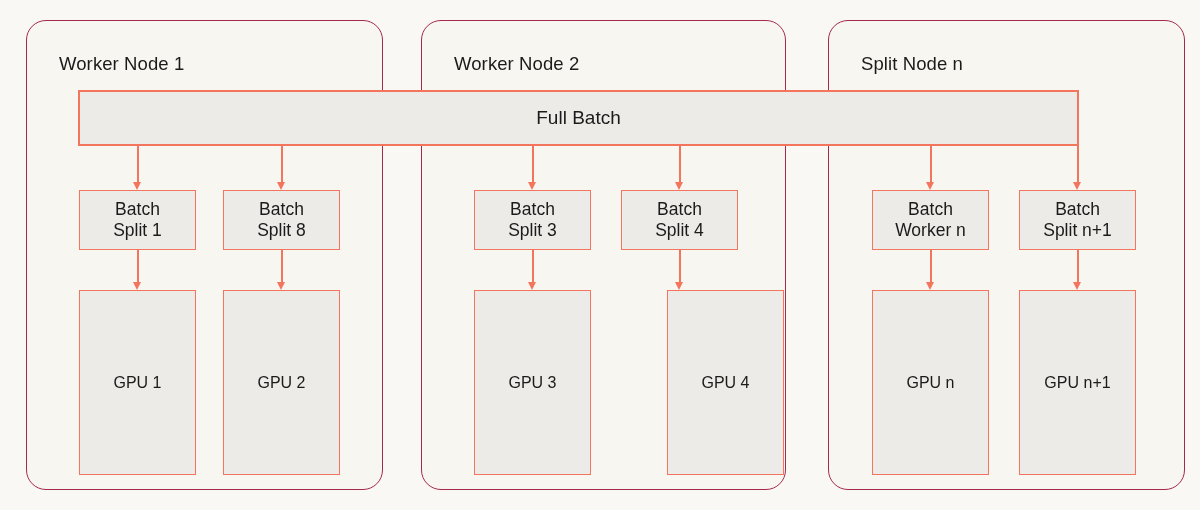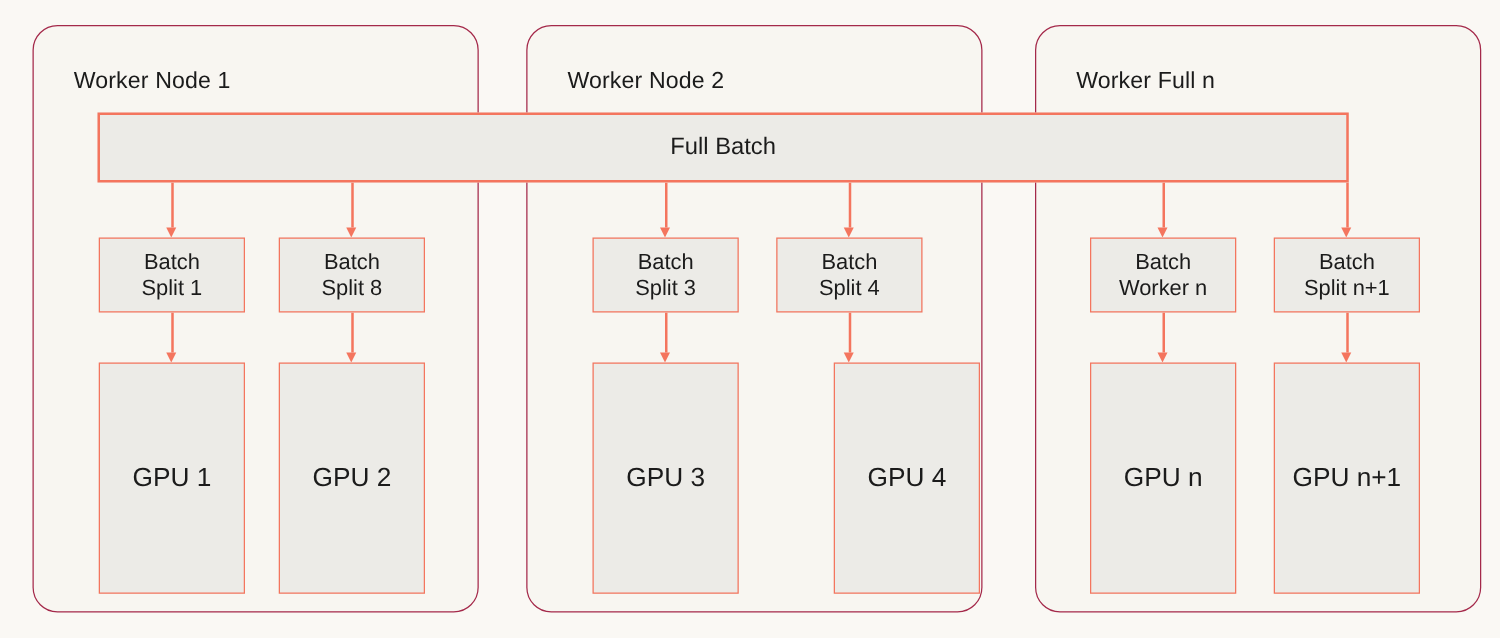--- a/index.html
+++ b/index.html
@@ -53,21 +53,21 @@
     z-index:4;
   }
 
   .gpu{
     position:absolute;
     top:290px;width:117px;height:185px;
     background:#ecebe7;
     border:1.6px solid #f4755e;
     box-sizing:border-box;
     display:flex;align-items:center;justify-content:center;
-    font-size:21px;color:#1b1b1b;
+    font-size:16px;color:#1b1b1b;
     z-index:4;
   }
 
   
   .arrow{position:absolute;z-index:3;}
   .arrow .shaft{
     position:absolute;left:0;top:0;
     width:1.6px;background:#f4755e;
   }
   .arrow .head{
@@ -85,21 +85,21 @@
 
   <div class="node" style="left:26px;width:357px;">
     <div class="node-title">Worker Node 1</div>
   </div>
 
   <div class="node" style="left:421px;width:365px;">
     <div class="node-title">Worker Node 2</div>
   </div>
 
   <div class="node" style="left:828px;width:357px;">
-    <div class="node-title">Worker Full n</div>
+    <div class="node-title">Split Node n</div>
   </div>
 
   <div class="fullbatch">
     <span>Full Batch</span>
   </div>
 
   <div class="arrow" style="left:137px;top:146px;">
     <div class="shaft" style="height:36px;"></div>
       <div class="head" style="top:36px;"></div>
   </div>

